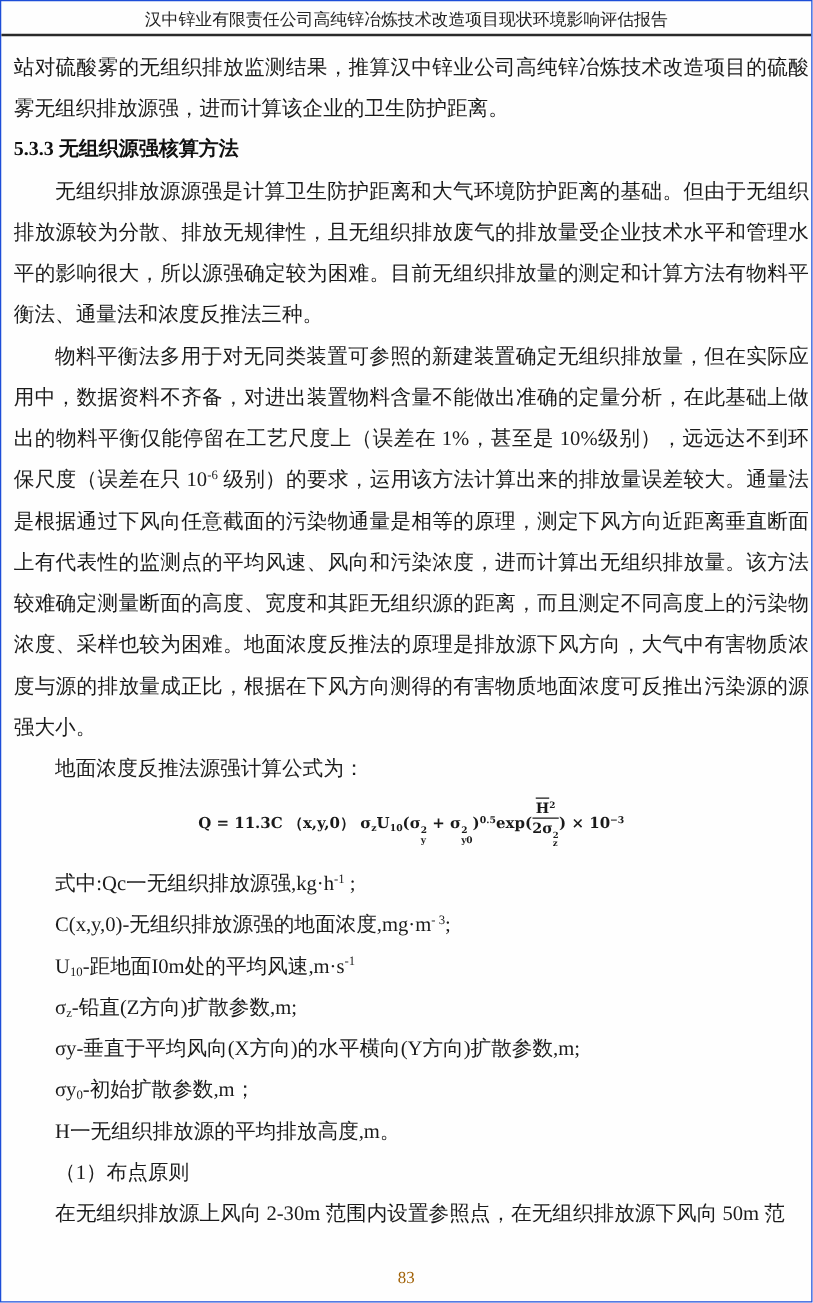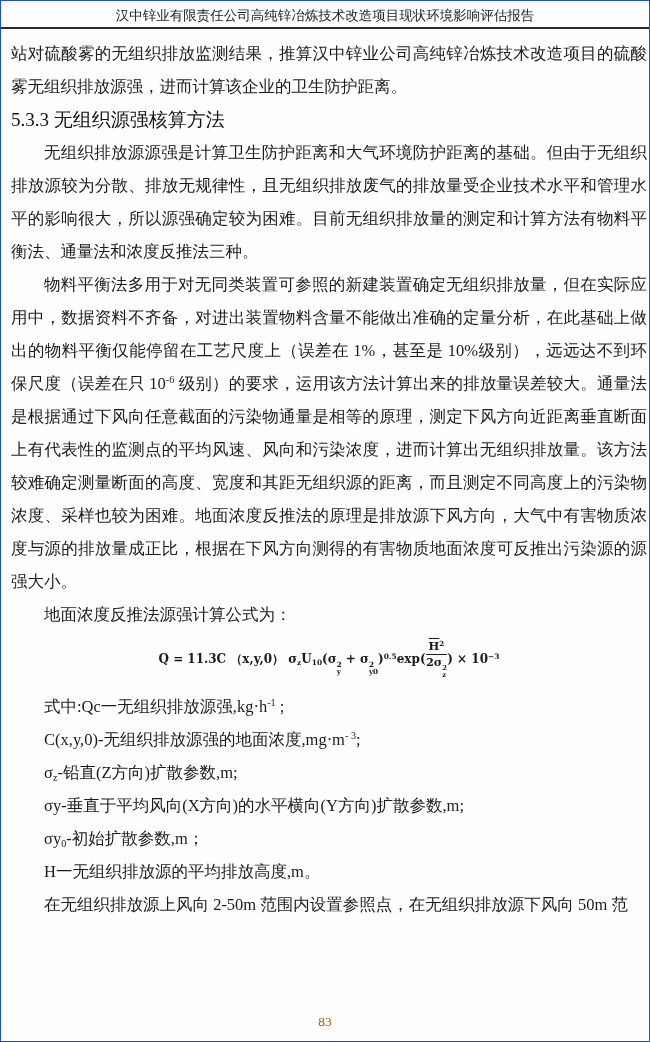--- a/index.html
+++ b/index.html
@@ -15,21 +15,21 @@
     text-align:center;font-size:13.5px;line-height:15px;padding-top:7px;color:#222;
   }
   .header-rule{
     border:0;border-top:2px solid #2a2a2a;margin:4px 0 0 0;width:100%;
   }
   .doc-body{
     padding:8px 2px 0 10px;font-size:16.5px;line-height:33px;
     text-align:justify;color:#1b1b1b;
   }
   .doc-body p{margin:0;}
-  .doc-body h2{margin:0;font-size:19px;line-height:33px;font-weight:normal;color:#111;}
+  .doc-body h2{margin:0;font-size:16px;line-height:33px;font-weight:bold;color:#111;}
   .indent{text-indent:2em;}
   sup,sub{font-size:0.62em;line-height:0;}
   sup{vertical-align:0.55em;}
   sub{vertical-align:-0.25em;}
   .formula{
     text-align:center;text-indent:0;font-weight:600;font-size:12px;
     line-height:normal;padding:9px 0 11px 0;color:#1a1a1a;
     font-family:"DejaVu Serif","Liberation Serif",serif;
   }
   .formula .frac{
@@ -67,22 +67,24 @@
           <span>y</span>
         </span> + σ<span class="supsub">
           <span>2</span>
           <span>y0</span>
         </span>)<sup>0.5</sup>exp(<span class="frac"><span class="num"><span class="overline">H</span><sup>2</sup></span><span class="den">2σ<span class="supsub">
               <span>2</span>
               <span>z</span>
             </span></span></span>) × 10<sup>−3</sup></p>
       <p class="indent">式中:Qc一无组织排放源强,kg·h<sup>-1</sup> ;</p>
       <p class="indent">C(x,y,0)-无组织排放源强的地面浓度,mg·m<sup>- 3</sup>;</p>
+      <p class="indent">U<sub>10</sub>-距地面I0m处的平均风速,m·s<sup>-1</sup></p>
       <p class="indent">σ<sub>z</sub>-铅直(Z方向)扩散参数,m;</p>
       <p class="indent">σy-垂直于平均风向(X方向)的水平横向(Y方向)扩散参数,m;</p>
       <p class="indent">σy<sub>0</sub>-初始扩散参数,m；</p>
       <p class="indent">H一无组织排放源的平均排放高度,m。</p>
-      <p class="indent">在无组织排放源上风向 2-50m 范围内设置参照点，在无组织排放源下风向 50m 范</p>
+      <p class="indent">（1）布点原则</p>
+      <p class="indent">在无组织排放源上风向 2-30m 范围内设置参照点，在无组织排放源下风向 50m 范</p>
     </div>
   <div class="page-footer">
     <span>83</span>
   </div>
 </div>
 
 </body></html>

